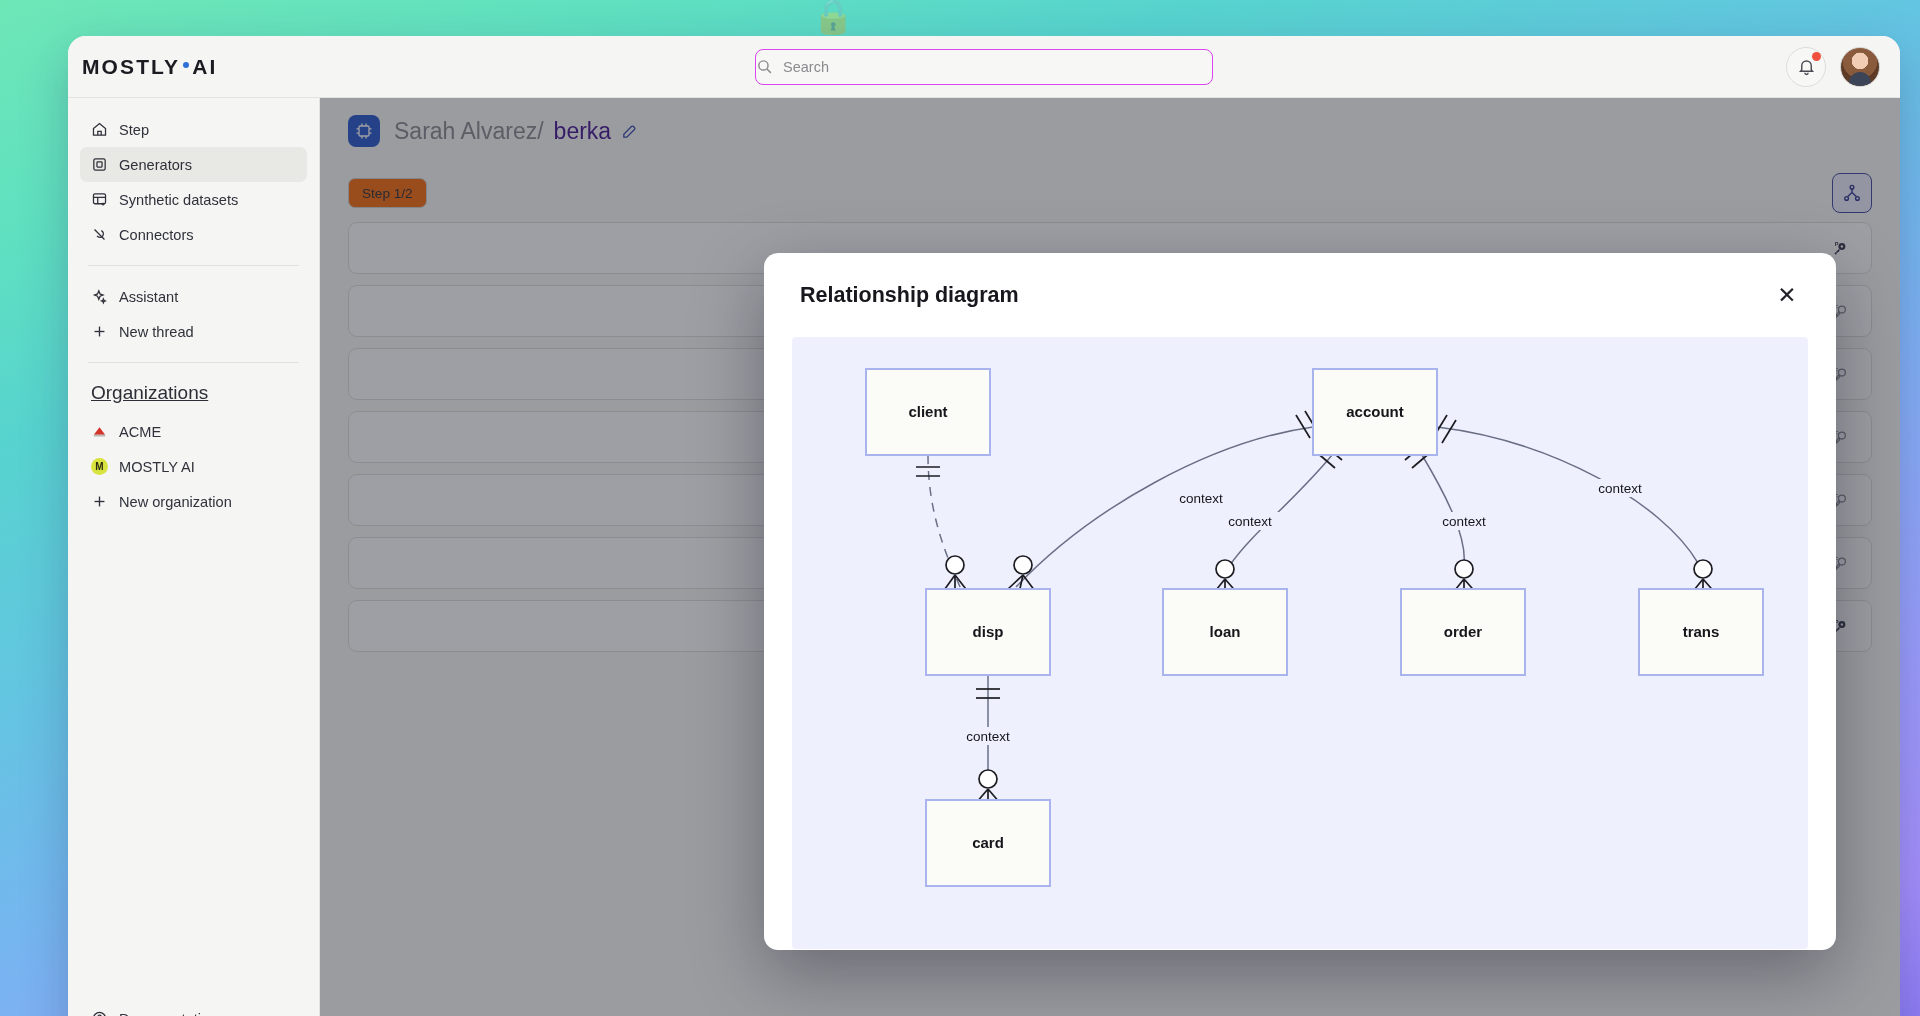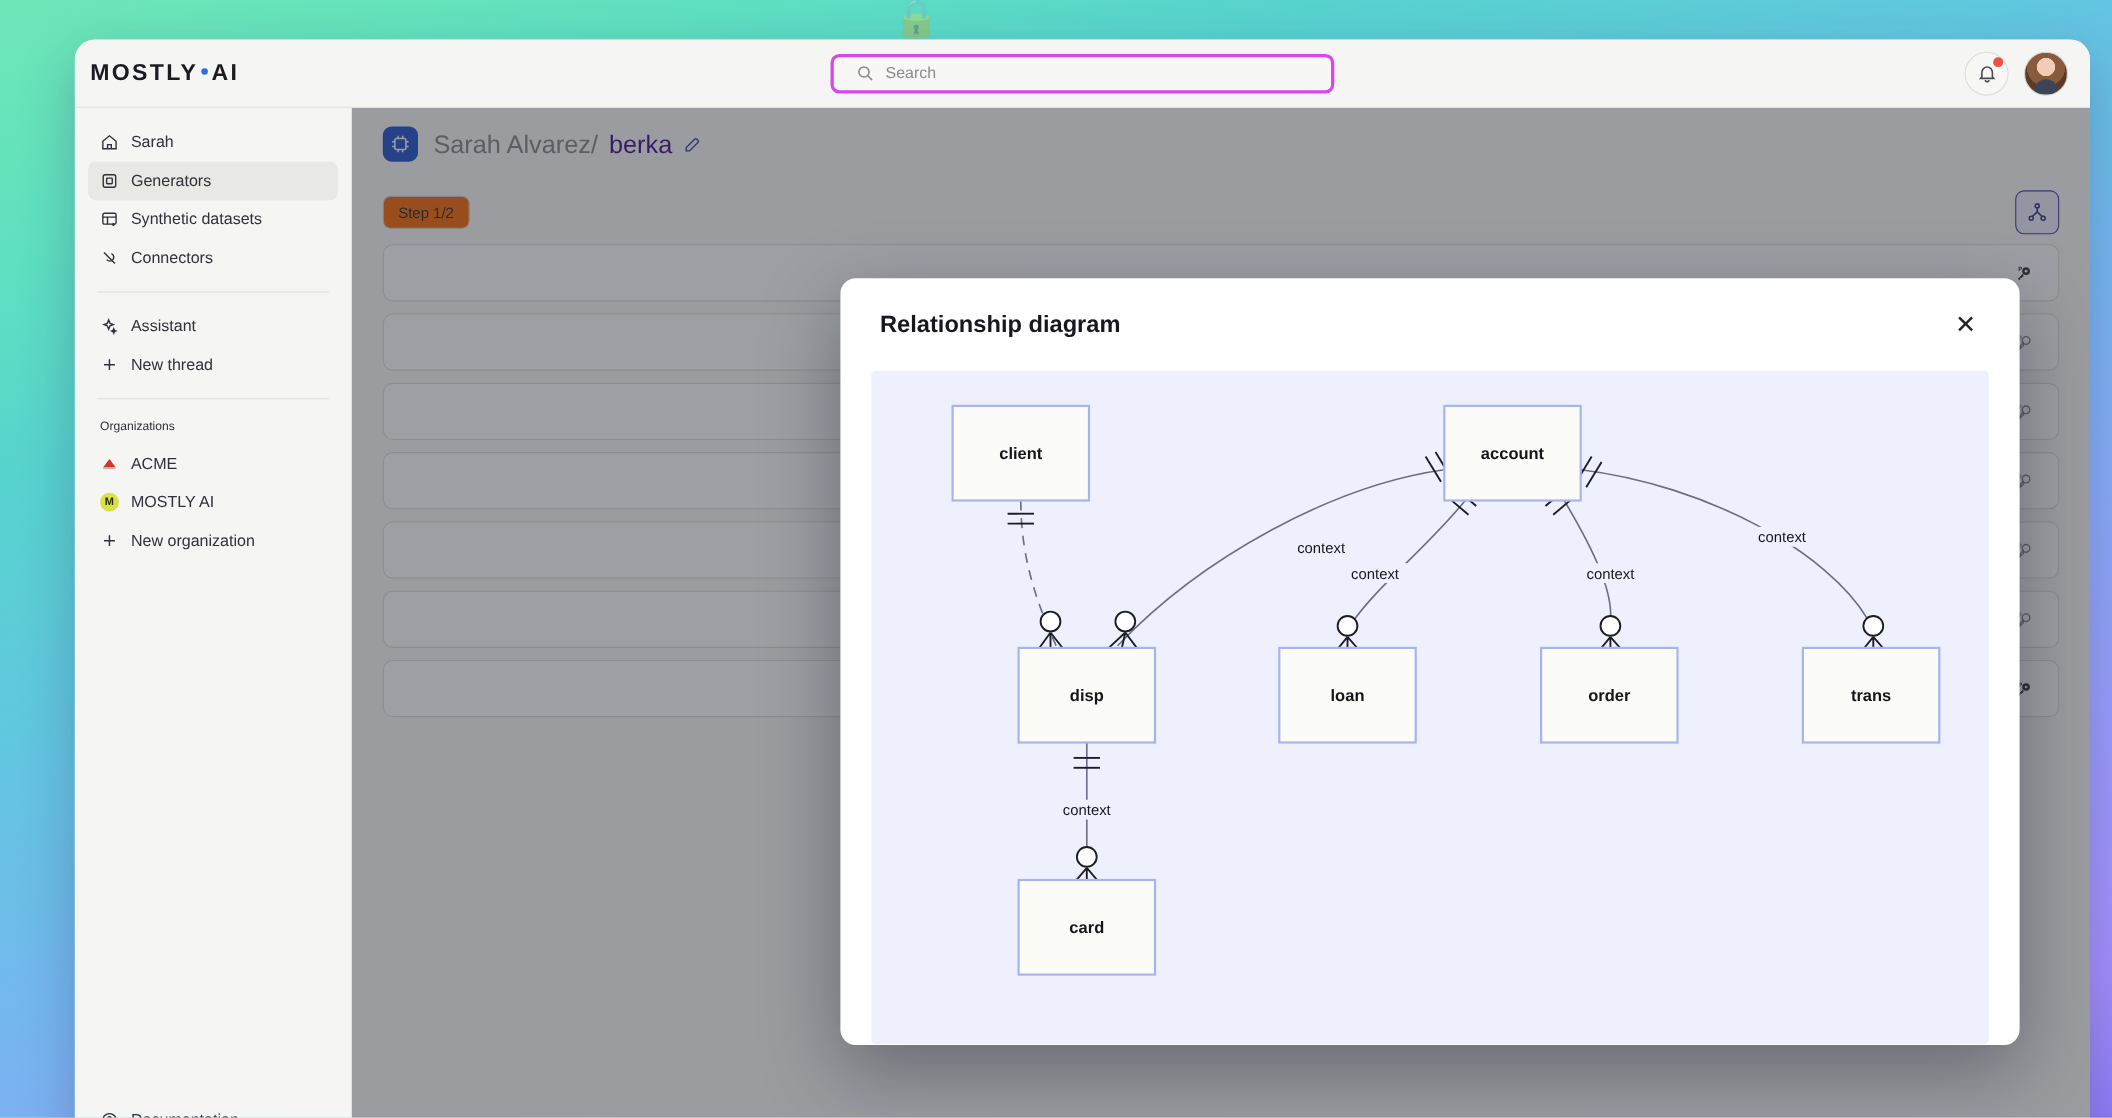--- a/index.html
+++ b/index.html
@@ -47,23 +47,23 @@
   .brand-dot {
     display: inline-block; width: 6px; height: 6px; border-radius: 50%;
     background: #2f6fd8; margin: 0 3px 4px 3px;
   }
   #search-wrap {
     position: absolute; left: 50%; transform: translateX(-50%);
     width: 458px; height: 36px;
   }
   #search-box {
     width: 100%; height: 100%;
-    border: 3px solid #d946ef; border-radius: 8px;
+    border: 1px solid #d946ef; border-radius: 8px;
     background: #f7f7f6; display: flex; align-items: center;
-    padding: 0 20px; gap: 10px;
+    padding: 0 0; gap: 10px;
   }
   #search-box input {
     border: none; outline: none; background: transparent;
     font-family: "Liberation Sans", sans-serif;
     font-size: 14.5px; color: #3b3b40; width: 100%;
   }
   #search-box input::placeholder { color: #8a8a8f; }
   #topbar-right {
     margin-left: auto; margin-right: 20px;
     display: flex; align-items: center; gap: 14px;
@@ -102,22 +102,23 @@
   }
   .nav-item {
     display: flex; align-items: center; gap: 11px;
     height: 35px; padding: 0 11px; border-radius: 7px;
     font-size: 14.6px; color: #30313a; cursor: pointer;
   }
   .nav-item.active { background: #e8e8e5; }
   .nav-icon { width: 17px; height: 17px; flex: 0 0 17px; display: block; }
   .nav-sep { height: 1px; background: #e0e0dd; margin: 13px 8px; }
   .nav-head {
-    font-size: 11px; color: #2d2e36; font-weight: 400;
+    font-size: 19px; color: #2d2e36; font-weight: 400;
     padding: 6px 11px 10px 11px;
+    text-decoration: underline;
   }
   .org-badge {
     width: 17px; height: 17px; flex: 0 0 17px;
     display: flex; align-items: center; justify-content: center;
   }
   .badge-acme { }
   .badge-mostly {
     width: 17px; height: 17px; border-radius: 50%;
     background: #d9e33f; color: #2a2a12;
     font-size: 10px; font-weight: 700;
@@ -280,21 +281,21 @@
 
   <div id="body-split">
 
     <div id="sidebar">
 
       <div class="nav-item">
         <svg class="nav-icon" viewBox="0 0 24 24" fill="none" stroke="#30313a" stroke-width="1.8">
           <path d="M3.5 10.5 12 3.5l8.5 7v9.5h-17z"></path>
             <path d="M9.6 20v-5.2h4.8V20"></path>
         </svg>
-        <span>Sarah</span>
+        <span>Step</span>
       </div>
 
       <div class="nav-item active">
         <svg class="nav-icon" viewBox="0 0 24 24" fill="none" stroke="#30313a" stroke-width="1.8">
           <rect x="4" y="4" width="16" height="16" rx="2.5"></rect>
           <rect x="8.4" y="8.4" width="7.2" height="7.2" rx="1"></rect>
         </svg>
         <span>Generators</span>
       </div>
 

